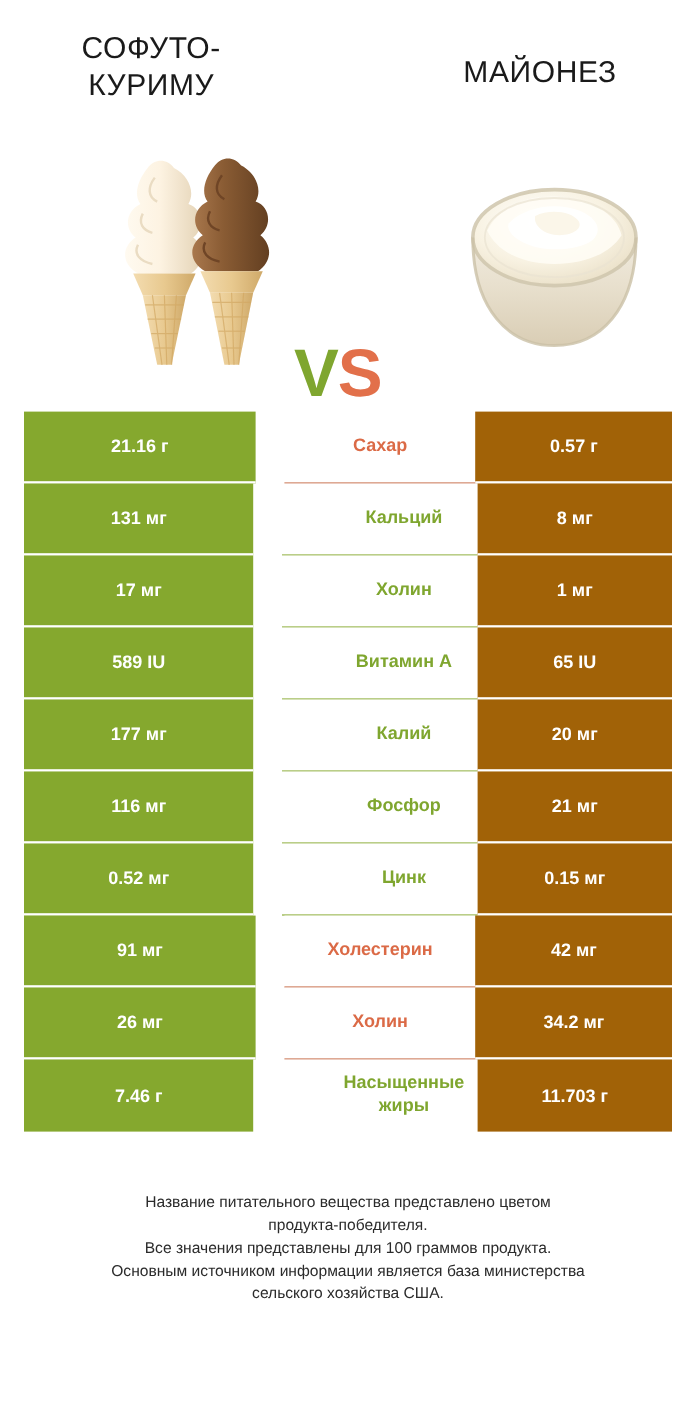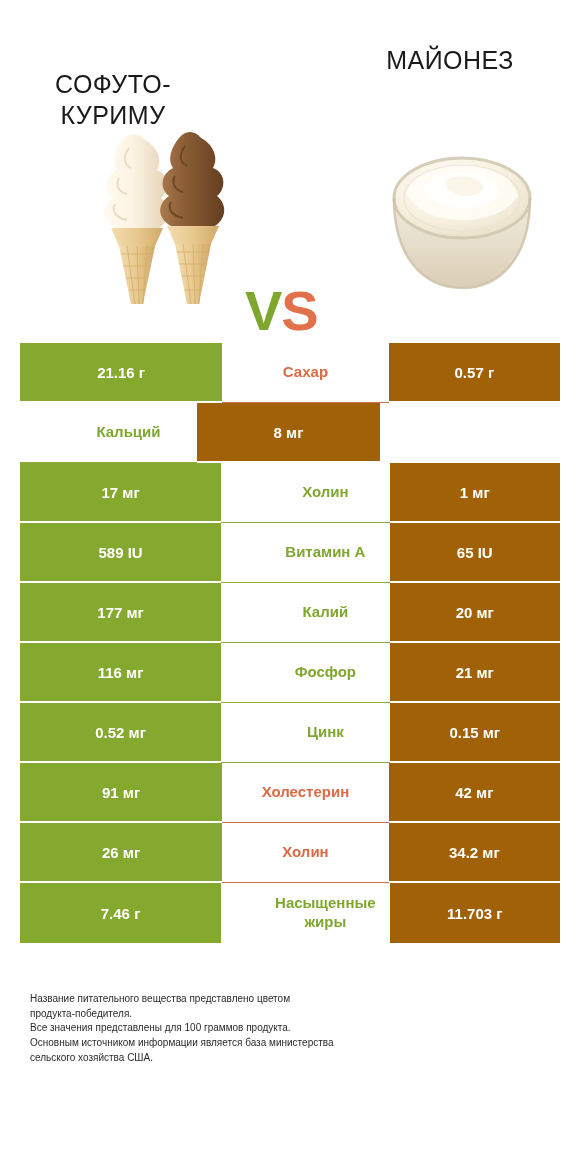--- a/index.html
+++ b/index.html
@@ -19,21 +19,21 @@
   .title{
     position:absolute;
     font-size:25px;
     font-weight:400;
     letter-spacing:.5px;
     color:#1a1a1a;
     text-align:center;
     line-height:1.22;
     text-transform:uppercase;
   }
-  .title-left{left:3px;top:25px;width:220px;margin-top:44px;}
+  .title-left{left:16px;top:25px;width:220px;}
   .title-right{left:340px;top:45px;width:220px;}
 
   
   .hero{
     position:absolute;top:118px;left:0;width:580px;height:195px;
   }
   .hero-img{position:absolute;top:0;}
   .img-left{left:75px;width:180px;height:190px;}
   .img-right{left:380px;width:165px;height:165px;top:18px;}
 
@@ -81,29 +81,30 @@
     width:183px;
     background:#a16207;
     color:#ffffff;
     font-size:15px;
     font-weight:700;
     border-bottom:2px solid #ffffff;
   }
   .row:last-child .cell-left,
   .row:last-child .cell-right{border-bottom:none;}
 
-  .cell-mid{border-bottom:1px solid transparent;}
+  .cell-mid{border-bottom:1px solid transparent;margin-left:24px;}
   .row.win-left  .cell-mid{color:#7FA62F;border-bottom-color:#8DAE3A;padding-left:46px;}
   .row.win-right .cell-mid{color:#DB6A46;border-bottom-color:#C8714E;}
   .row:last-child .cell-mid{border-bottom:none;}
 
   
   .footer{
     position:absolute;left:30px;top:992px;width:520px;
-    font-size:10px;
+    text-align:center;
+    font-size:13px;
     line-height:1.47;
     color:#2b2b2b;
   }
   .footer div{white-space:nowrap;}
 </style>
 </head>
 <body>
 
 <div class="page">
 
@@ -203,20 +204,21 @@
 
   <div class="table">
 
     <div class="row win-right">
       <div class="cell cell-left">21.16 г</div>
       <div class="cell cell-mid">Сахар</div>
       <div class="cell cell-right">0.57 г</div>
     </div>
 
     <div class="row win-left">
+      <div class="cell cell-left">131 мг</div>
       <div class="cell cell-mid">Кальций</div>
       <div class="cell cell-right">8 мг</div>
     </div>
 
     <div class="row win-left">
       <div class="cell cell-left">17 мг</div>
       <div class="cell cell-mid">Холин</div>
       <div class="cell cell-right">1 мг</div>
     </div>
 

